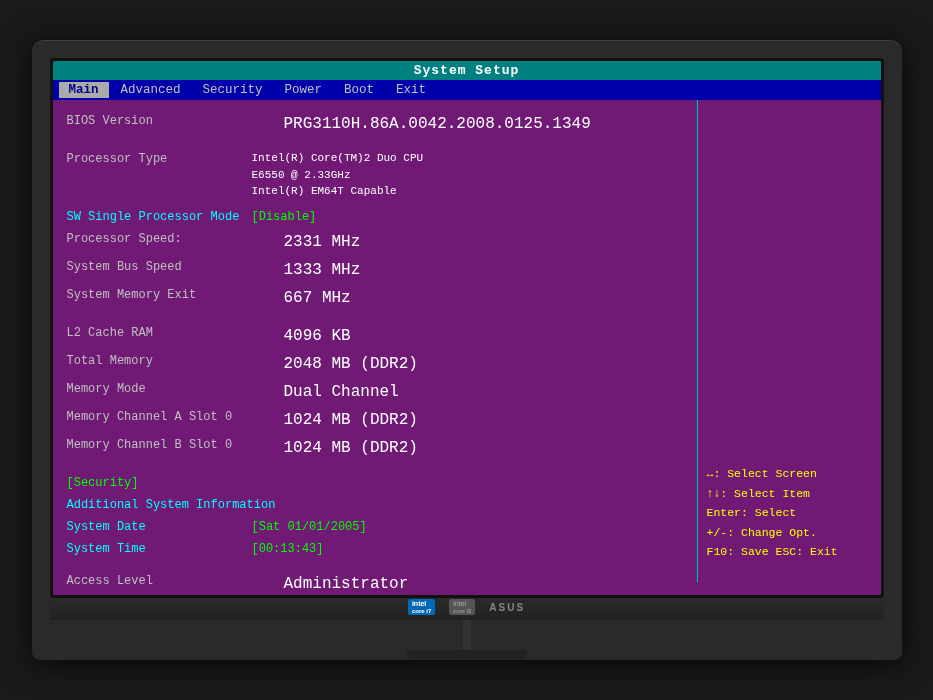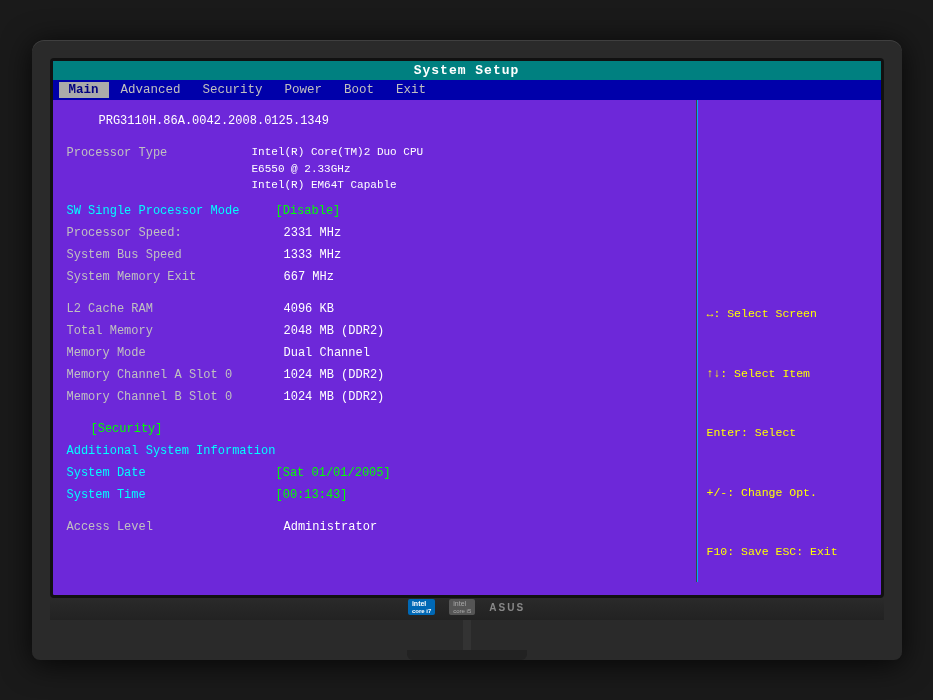--- a/index.html
+++ b/index.html
@@ -33,21 +33,21 @@
       background: #000;
       border: 3px solid #111;
       border-radius: 4px;
       overflow: hidden;
       position: relative;
     }
 
     .bios-screen {
       width: 100%;
       height: 100%;
-      background: #6d28d9;
+      background: #701a75;
       color: #c0c0c0;
       font-family: 'Courier New', Courier, monospace;
       font-size: 12.5px;
       position: relative;
       overflow: hidden;
     }
 
     
     .title-bar {
       background: #008080;
@@ -98,21 +98,20 @@
       padding: 0 10px;
       border-left: 1px solid #444;
       color: #ffff00;
       font-size: 11.5px;
       font-family: 'Courier New', Courier, monospace;
       display: flex;
       flex-direction: column;
       justify-content: flex-end;
       padding-bottom: 20px;
       position: relative;
-      gap: 40px;
     }
 
     .right-panel::before {
       content: '';
       position: absolute;
       left: 0;
       top: 0;
       bottom: 0;
       width: 1px;
       background: #00aaff;
@@ -125,21 +124,21 @@
     }
 
     .info-label {
       color: #c0c0c0;
       min-width: 185px;
       font-size: 12px;
     }
 
     .info-value {
       color: #ffffff;
-      font-size: 12px;
+      font-size: 16px;
       padding-left: 32px;
     }
 
     .info-value-multi {
       color: #ffffff;
       font-size: 11px;
       line-height: 1.5;
     }
 
     .section-gap {
@@ -148,21 +147,20 @@
 
     
     .cyan-label {
       color: #00ffff;
       font-size: 12px;
     }
 
     .cyan-value {
       color: #00ff00;
       font-size: 12px;
-      margin-left: 24px;
     }
 
     .help-line {
       line-height: 1.7;
       font-size: 11.5px;
     }
 
     
     .monitor-bottom {
       height: 22px;
@@ -249,20 +247,21 @@
         </div>
         <div class="menu-item">
           <span>Exit</span>
         </div>
       </div>
 
       <div class="content-area">
         <div class="main-panel">
 
           <div class="info-row">
+            <span class="info-label">BIOS Version</span>
             <span class="info-value">PRG3110H.86A.0042.2008.0125.1349</span>
           </div>
 
           <div class="section-gap"></div>
 
           <div class="info-row">
             <span class="info-label">Processor Type</span>
             <div class="info-value-multi">
               <div>Intel(R) Core(TM)2 Duo CPU</div>
               <div>E6550  @ 2.33GHz</div>

